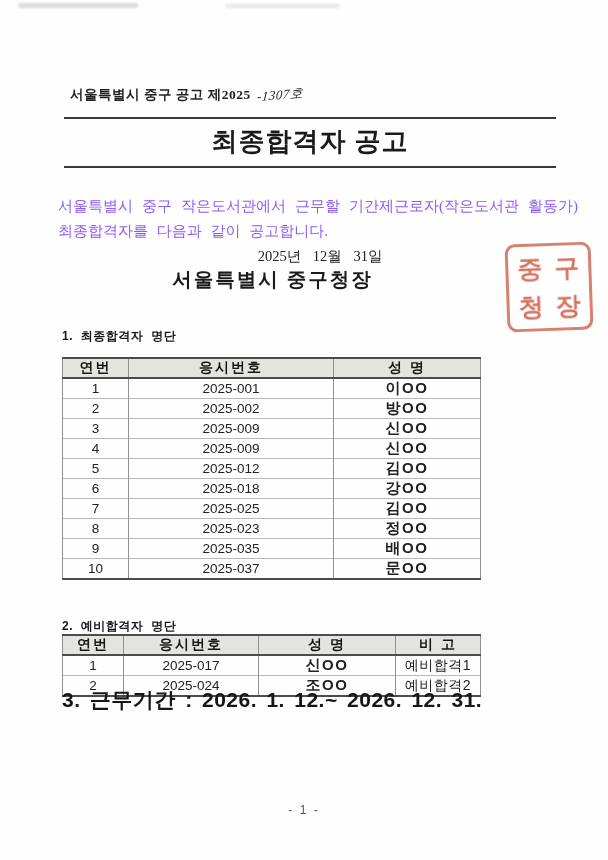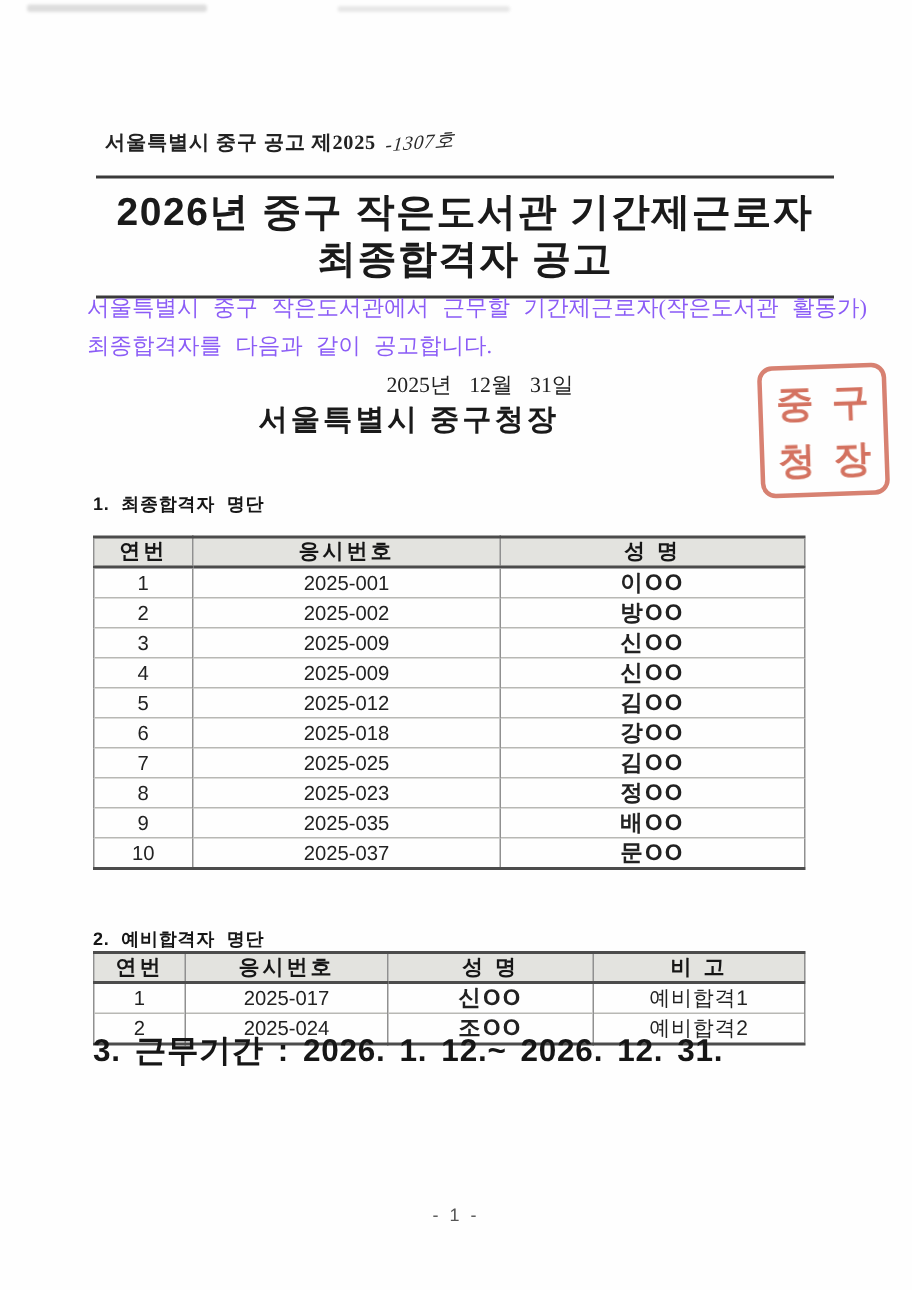--- a/index.html
+++ b/index.html
@@ -71,21 +71,21 @@
     position:absolute; font-weight:bold; font-size:12px; letter-spacing:.5px;
     word-spacing:4px; color:#161616;
   }
   .sec1-heading { left:62px; top:328px; }
   .sec2-heading { left:62px; top:598px;margin-top:20px; }
   .sec3-heading { left:62px; top:686px; font-size:21px; word-spacing:3px; }
 
   
   table {
     position:absolute; border-collapse:collapse; table-layout:fixed;
-    width:475px; left:62px; font-size:13.5px;
+    width:419px; left:62px; font-size:13.5px;
   }
   .t1 { top:357px; }
   .t2 { top:634px; }
   th {
     background:#e3e3df; font-weight:bold; font-size:14px; letter-spacing:2px;
     height:19px; border-bottom:2px solid #4c4c4c; color:#161616;
   }
   td { height:17px; text-align:center; color:#222; }
   table { border-top:2px solid #4c4c4c; border-bottom:2px solid #4c4c4c; }
   th, td { border-left:1px solid #909090; border-right:1px solid #909090; }
@@ -114,21 +114,20 @@
 
   <div class="scan-smudge smudge-a"></div>
   <div class="scan-smudge smudge-b"></div>
 
   <div class="doc-number">
     <span>서울특별시 중구 공고 제2025</span>
     <span class="handwritten">-1307호</span>
   </div>
 
   <div class="title-box">
-    <div class="title-line">2026년 중구 작은도서관 기간제근로자</div>
     <div class="title-line">최종합격자 공고</div>
   </div>
 
   <div class="body-text">서울특별시 중구 작은도서관에서 근무할 기간제근로자(작은도서관 활동가) 최종합격자를 다음과 같이 공고합니다.</div>
 
   <div class="date-line">2025년 12월 31일</div>
 
   <div class="issuer-line">서울특별시 중구청장</div>
 
   <div class="seal">

